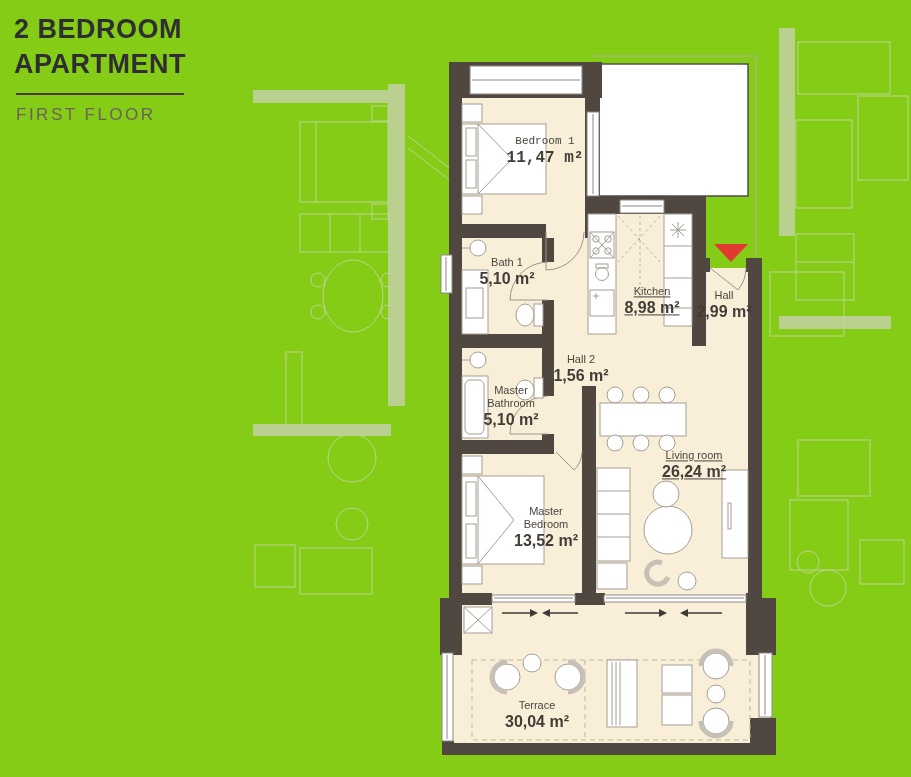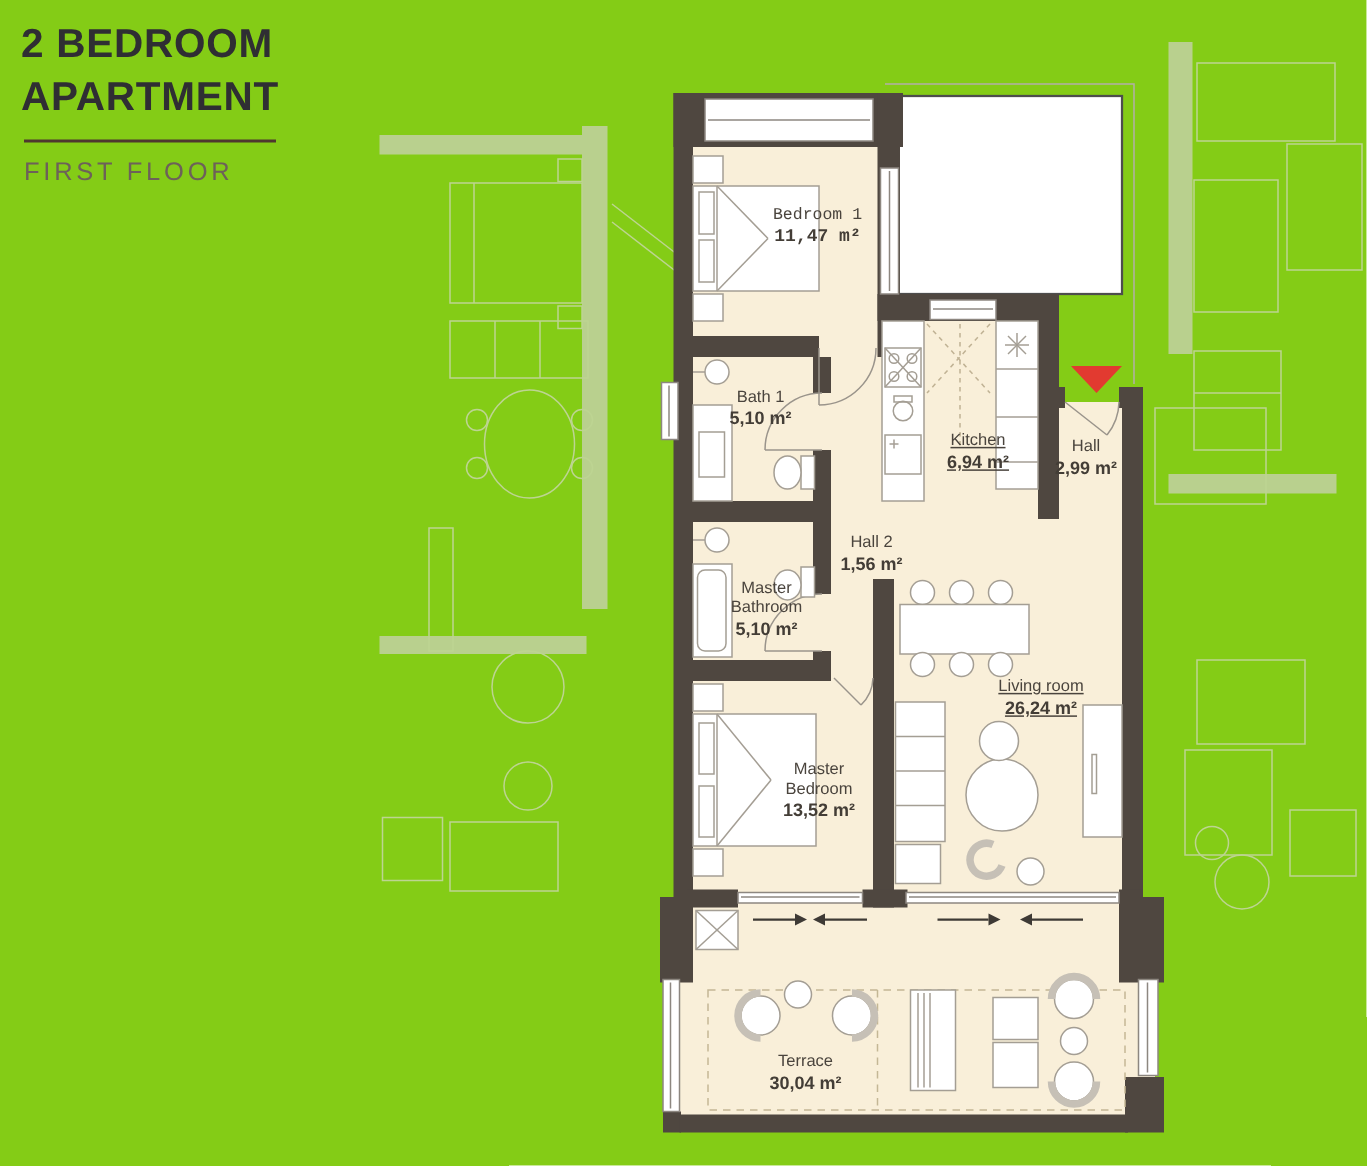--- a/index.html
+++ b/index.html
@@ -37,21 +37,21 @@
 
   
   .title{position:absolute;left:14px;top:12px;width:245px;font-size:27px;font-weight:600;
          letter-spacing:.5px;line-height:1.3;color:var(--title-text);}
   .divider{position:absolute;left:16px;top:93px;width:168px;height:2px;background:var(--divider);}
   .subtitle{position:absolute;left:16px;top:105px;font-size:17px;letter-spacing:2.5px;
             color:var(--subtitle-text);}
   .room-label{position:absolute;transform:translate(-50%,-50%);text-align:center;
               color:var(--label-text);}
   .room-label .rname{font-size:11px;line-height:1.2;white-space:nowrap;}
-  .room-label .rarea{font-size:12px;font-weight:bold;line-height:1.25;color:#433d36;white-space:nowrap;}
+  .room-label .rarea{font-size:16px;font-weight:bold;line-height:1.25;color:#433d36;white-space:nowrap;}
   .room-label.narrow .rname{white-space:normal;width:64px;}
 </style>
 </head>
 <body>
 
 <div id="stage">
 
 <svg width="911" height="777" viewBox="0 0 911 777">
 
   <g opacity="0.65">
@@ -371,21 +371,21 @@
 <div class="room-label" style="left:545px;top:152px;font-family:Liberation Mono, monospace;">
   <div class="rname">Bedroom 1</div>
   <div class="rarea">11,47 m²</div>
 </div>
 <div class="room-label" style="left:507px;top:273px;">
   <div class="rname">Bath 1</div>
   <div class="rarea">5,10 m²</div>
 </div>
 <div class="room-label" style="left:652px;top:302px;text-decoration:underline;">
   <div class="rname">Kitchen</div>
-  <div class="rarea">6,94 m²</div>
+  <div class="rarea">8,98 m²</div>
 </div>
 <div class="room-label" style="left:724px;top:306px;">
   <div class="rname">Hall</div>
   <div class="rarea">2,99 m²</div>
 </div>
 <div class="room-label" style="left:581px;top:370px;">
   <div class="rname">Hall 2</div>
   <div class="rarea">1,56 m²</div>
 </div>
 <div class="room-label narrow" style="left:511px;top:407px;">

